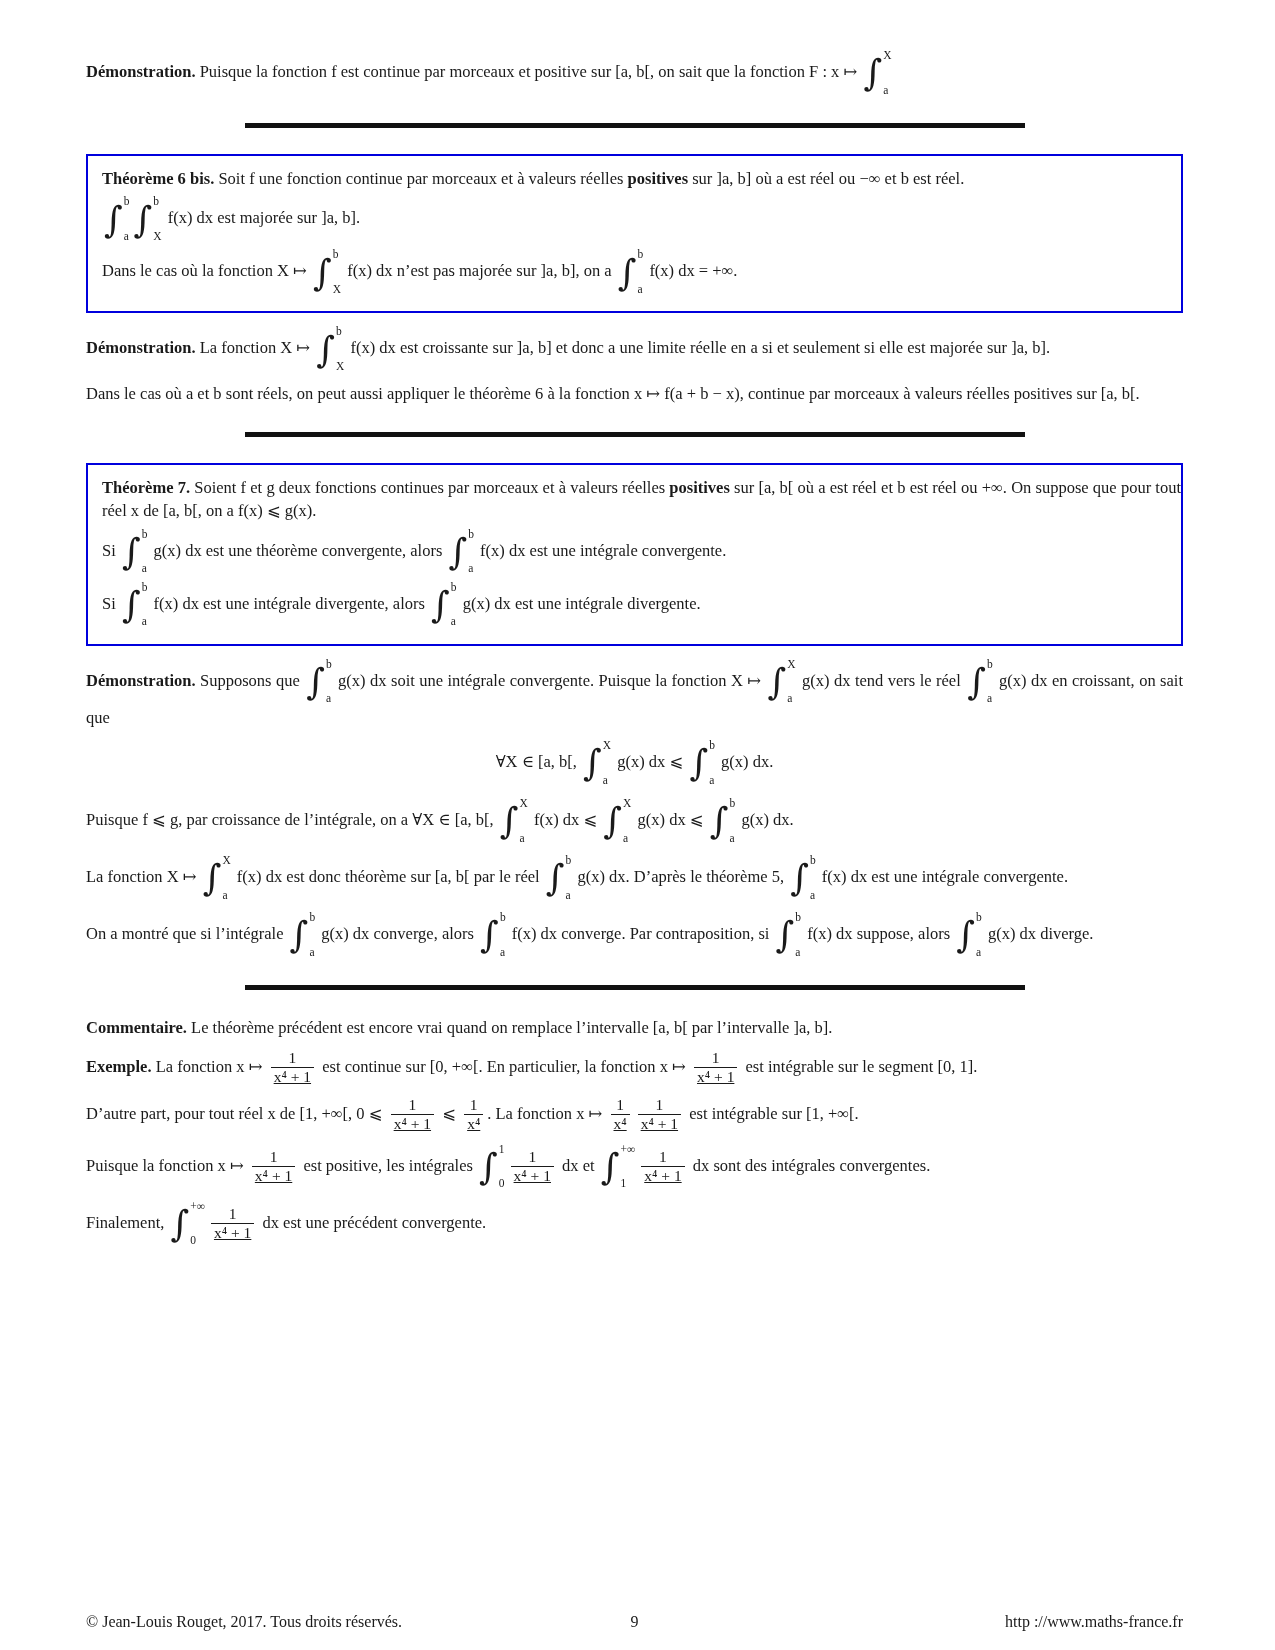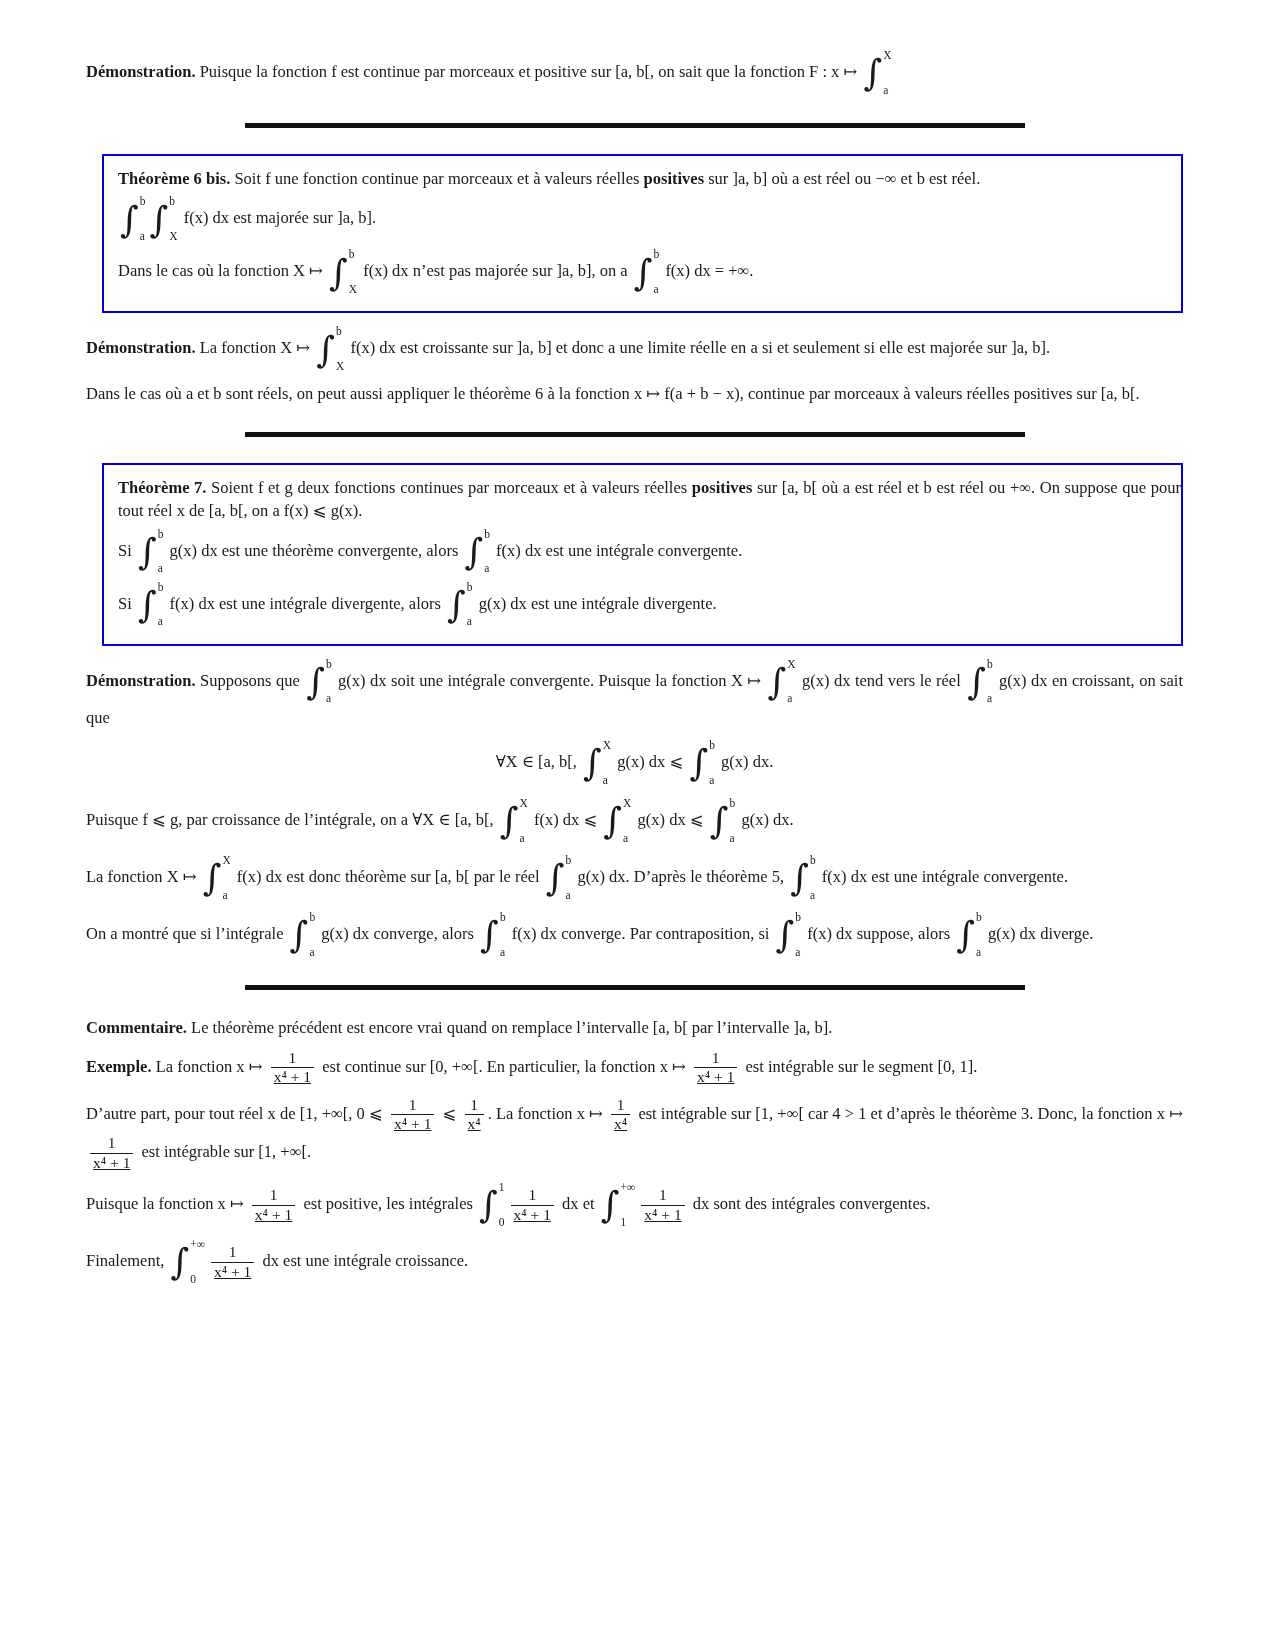--- a/index.html
+++ b/index.html
@@ -13,21 +13,21 @@
     font-size: 16.5px; line-height: 1.42; color: #1a1a1a;
     background: #ffffff;
   }
   .content { flex: 1 1 auto; }
   .para { margin: 9px 0; text-align: justify; }
   .bold { font-weight: 700; }
   .rule { height: 5px; background: var(--rule-color, #111); width: 780px; margin: 26px auto; }
   .theorem-box {
     border: 2px solid var(--box-border, #0000dd);
     padding: 6px 0 10px 14px;
-    margin: 6px 0 12px 16px;
+    margin: 6px 0 12px 0;
   }
   .box-para { margin: 5px 0; text-align: justify; }
   .equation { margin: 10px 0; text-align: center; }
   
   .intg { display: inline-flex; align-items: center; vertical-align: middle; margin: 0 2px; }
   .int-sign { font-size: 36px; line-height: 1.05; font-family: "DejaVu Serif", serif; }
   .int-lims {
     display: inline-flex; flex-direction: column; justify-content: space-between;
     height: 46px; font-size: 11.5px; line-height: 1; margin-left: 1px; padding: 1px 0;
   }
@@ -235,21 +235,21 @@
         </span><span class="run"> est intégrable sur le segment [0, 1].</span></div>
       <div class="para"><span class="run">D’autre part, pour tout réel x de [1, +∞[, 0 ⩽ </span><span class="frac">
           <span class="frac-num">1</span>
           <span class="frac-den">x⁴ + 1</span>
         </span><span class="run"> ⩽ </span><span class="frac">
           <span class="frac-num">1</span>
           <span class="frac-den">x⁴</span>
         </span><span class="run">. La fonction x ↦ </span><span class="frac">
           <span class="frac-num">1</span>
           <span class="frac-den">x⁴</span>
-        </span><span class="run"> est intégrable sur [1, +∞[ car 4 &gt; 1 et d’après le théorème 3. Donc, la fonction x ↦ </span><span class="frac">
+        </span><span class="frac">
           <span class="frac-num">1</span>
           <span class="frac-den">x⁴ + 1</span>
         </span><span class="run"> est intégrable sur [1, +∞[.</span></div>
       <div class="para"><span class="run">Puisque la fonction x ↦ </span><span class="frac">
           <span class="frac-num">1</span>
           <span class="frac-den">x⁴ + 1</span>
         </span><span class="run"> est positive, les intégrales </span><span class="intg">
           <span class="int-sign">∫</span>
           <span class="int-lims">
             <span class="int-sup">1</span>
@@ -270,16 +270,21 @@
         </span><span class="run"> dx sont des intégrales convergentes.</span></div>
       <div class="para"><span class="run">Finalement, </span><span class="intg">
           <span class="int-sign">∫</span>
           <span class="int-lims">
             <span class="int-sup">+∞</span>
             <span class="int-sub">0</span>
           </span>
         </span><span class="frac">
           <span class="frac-num">1</span>
           <span class="frac-den">x⁴ + 1</span>
-        </span><span class="run"> dx est une intégrale croissance.</span></div>
+        </span><span class="run"> dx est une précédent convergente.</span></div>
     </main>
 
+  <div class="footer">
+    <span class="footer-left">© Jean-Louis Rouget, 2017. Tous droits réservés.</span>
+    <span class="footer-center">9</span>
+    <span class="footer-right">http ://www.maths-france.fr</span>
+  </div>
 </div>
 
 </body></html>

